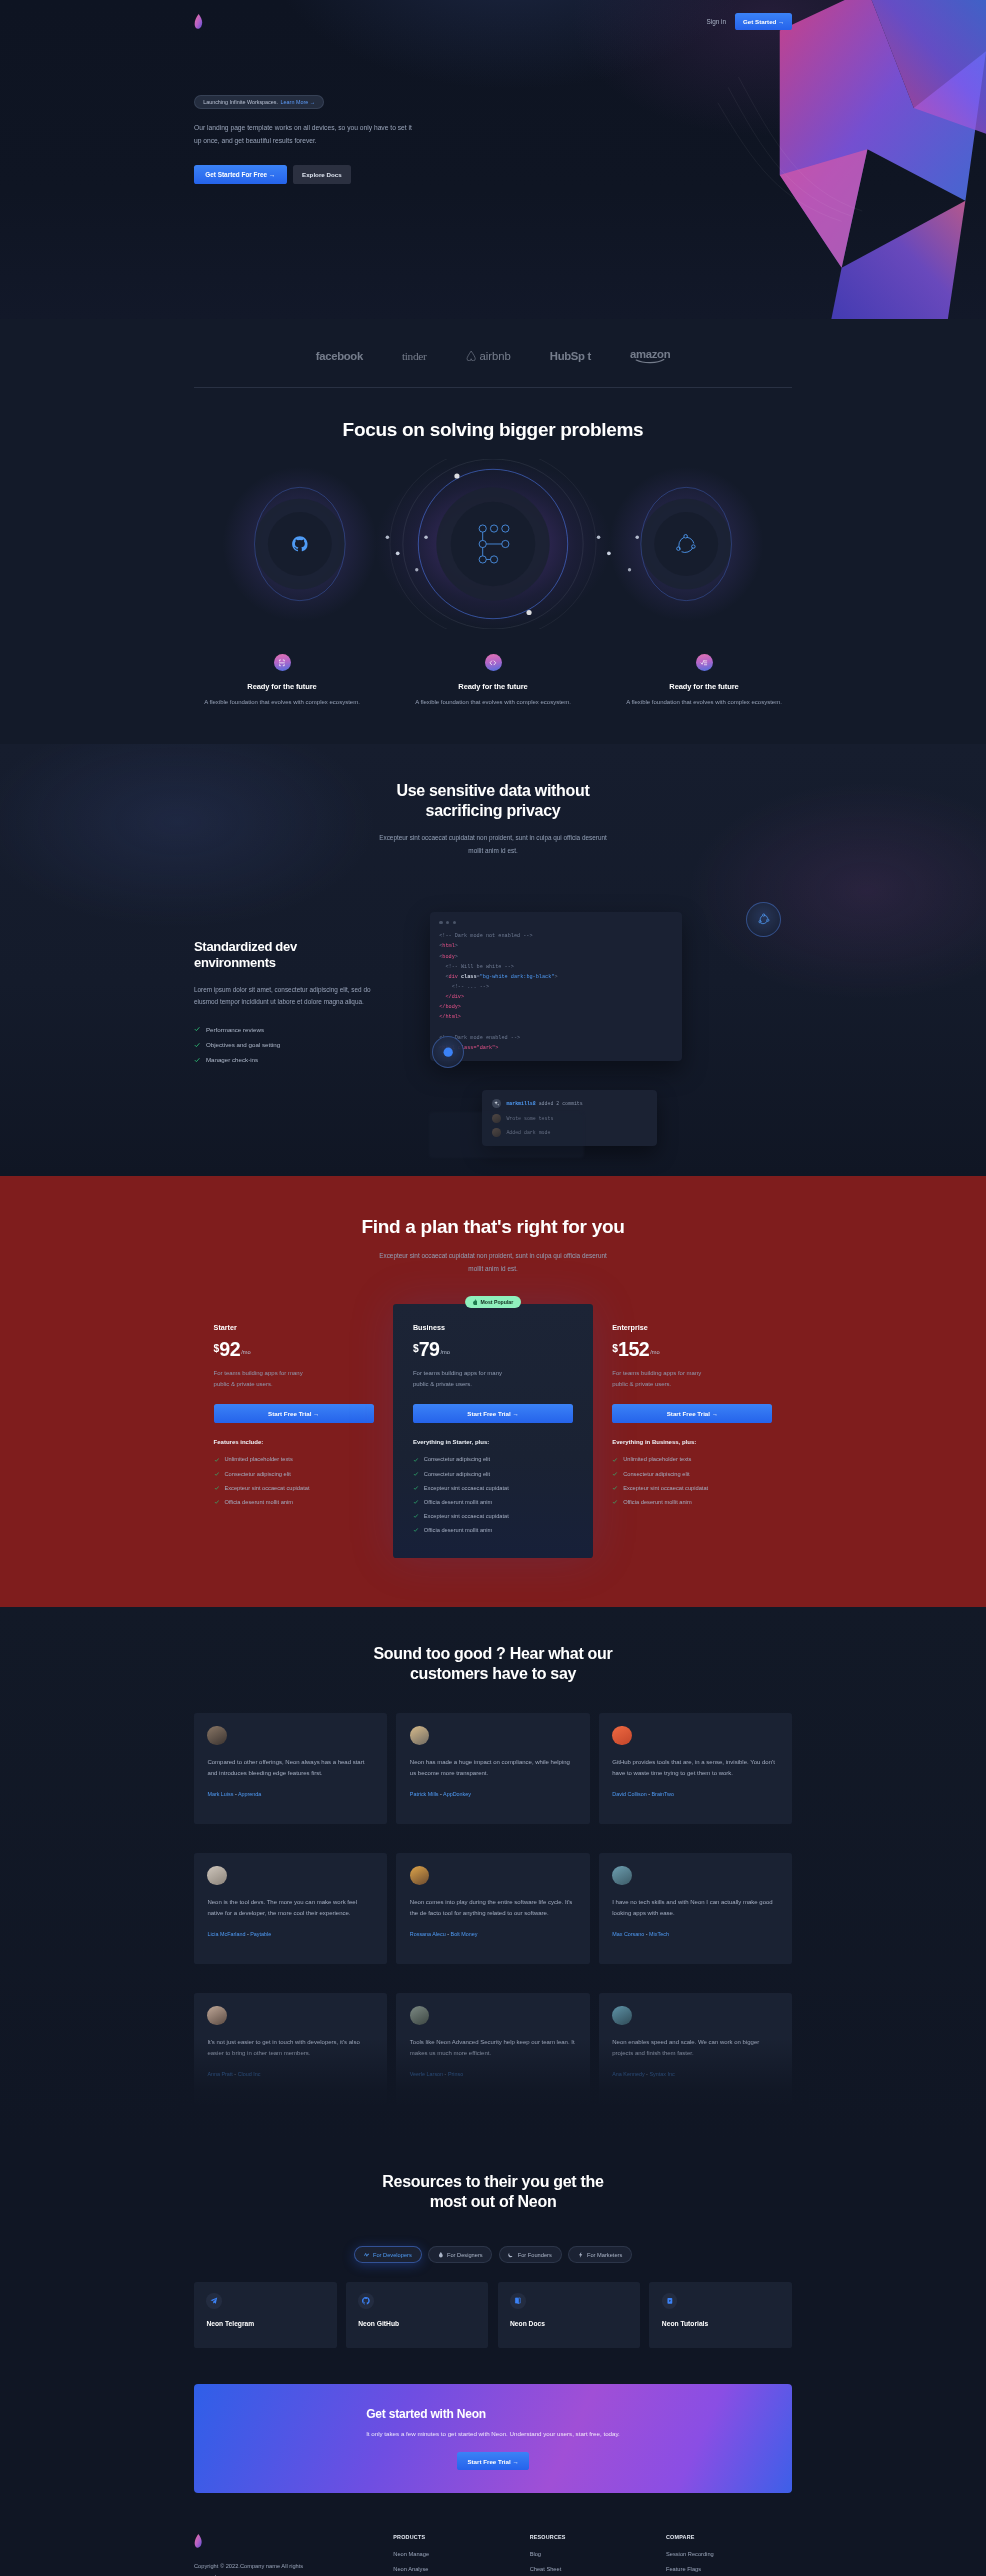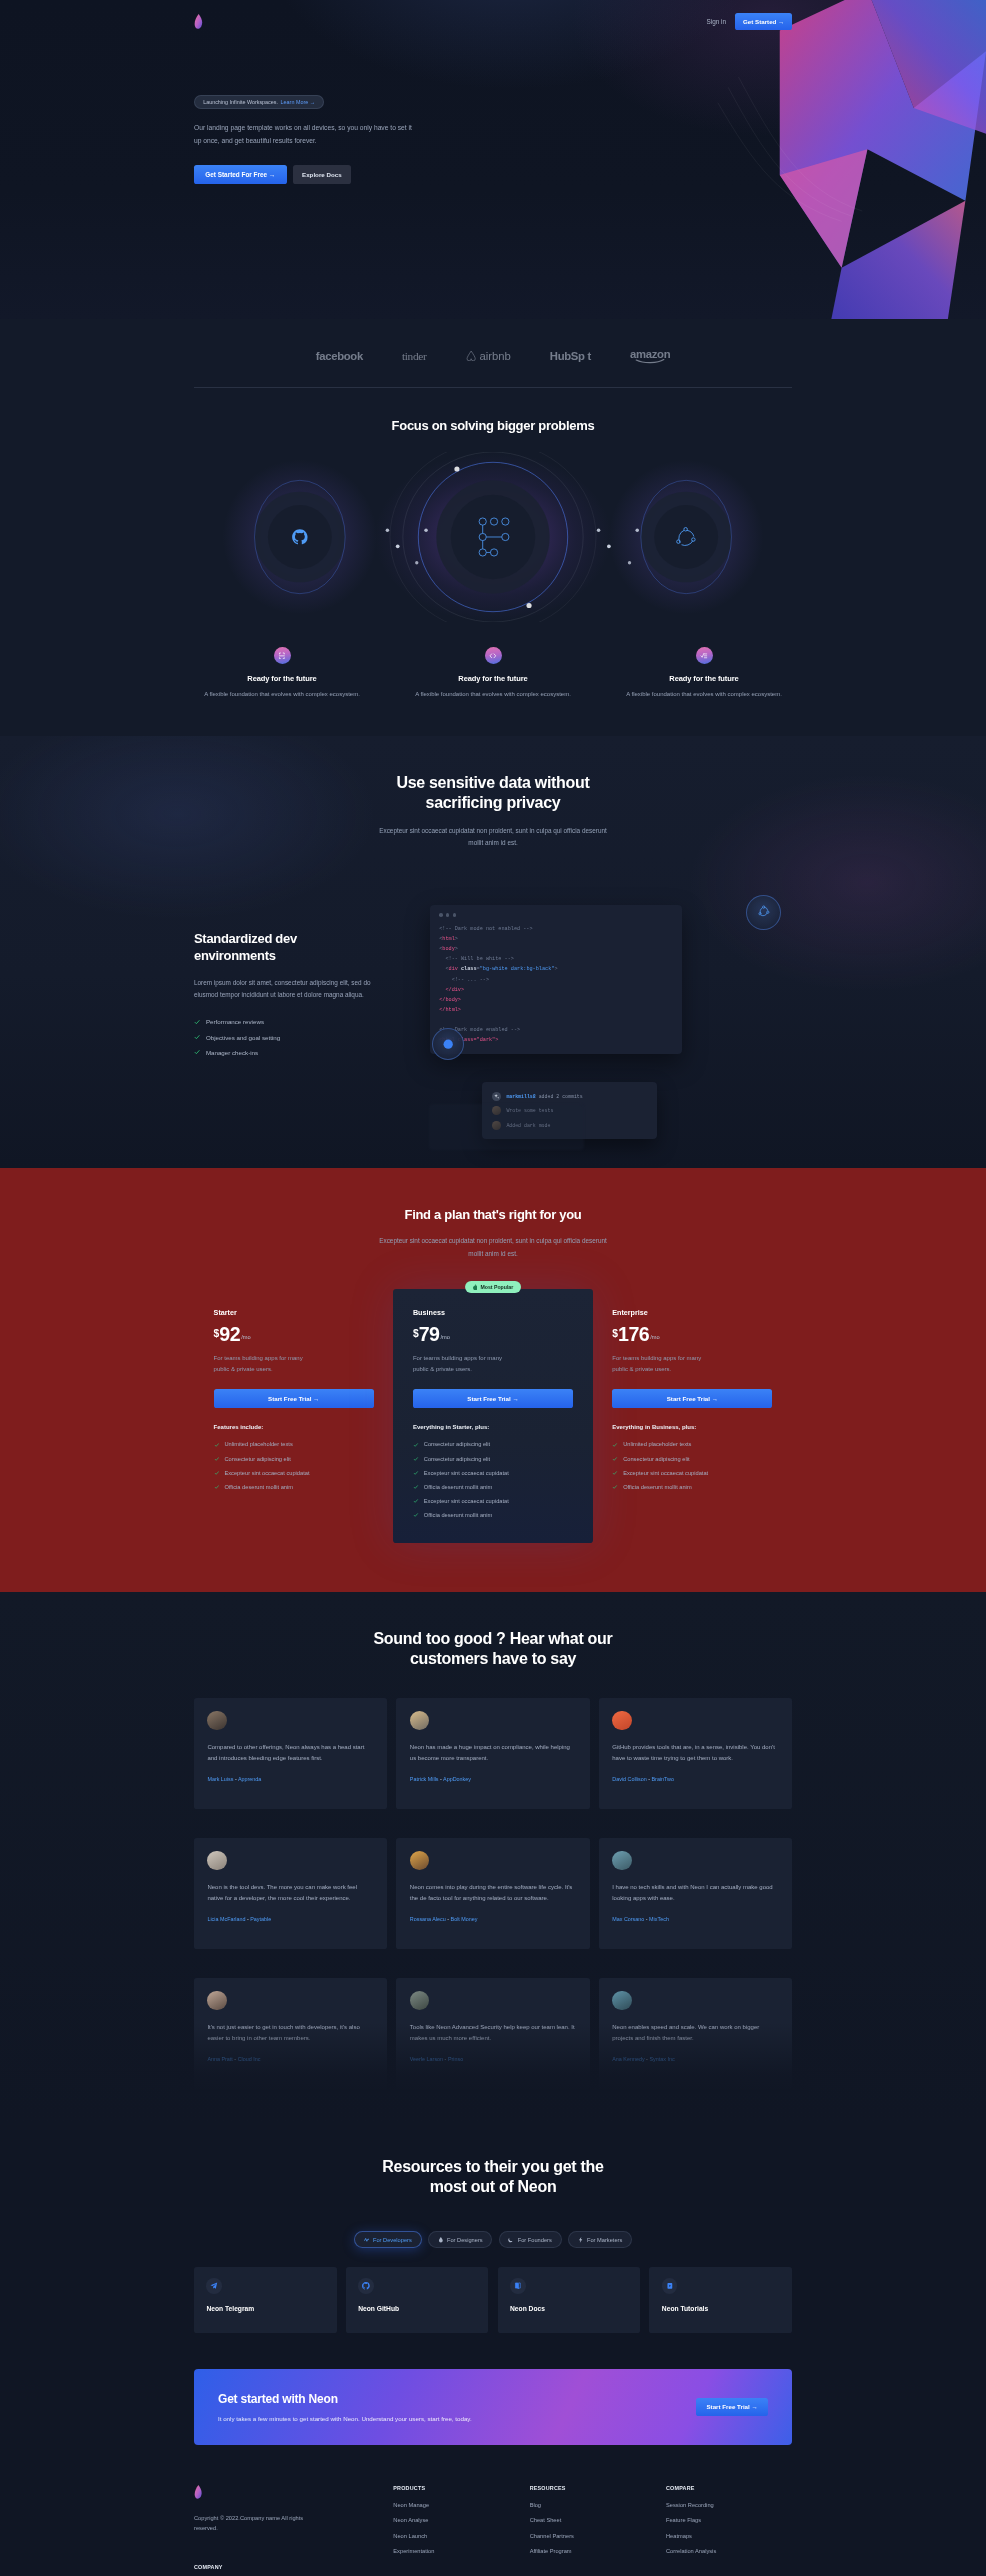--- a/index.html
+++ b/index.html
@@ -76,21 +76,21 @@
   .logo-amazon { display: flex; flex-direction: column; align-items: center; }
   .amz-smile { width: 30px; height: 4.6px; margin-top: -1px; }
   .logos-rule { height: 0.5px; background: rgba(160,175,205,.16); }
 
   
   .focus-band {
     background: #131a29;
     padding: 31px 0 20.6px;
   }
   h2.sec-title {
-    text-align: center; font-size: 13px; font-weight: 800;
+    text-align: center; font-size: 19px; font-weight: 800;
     letter-spacing: -0.3px; color: #fff; line-height: 1.25;
   }
   .orbit-stage {
     position: relative; height: 170px; margin-top: 17.5px;
     display: flex; align-items: center; justify-content: center;
   }
   .orbit-svg { width: 546px; height: 170px; }
 
   .feat-row {
     display: grid; grid-template-columns: repeat(3,1fr);
@@ -252,21 +252,21 @@
     margin-bottom: 11.3px;
   }
   .res-ic svg { width: 7.7px; height: 7.7px; }
   .res-card h4 { font-size: 6.7px; font-weight: 800; color: #fff; }
 
   
   .cta-band { background: #101624; padding: 12.4px 0 29px; }
   .cta {
     border-radius: 4.1px; padding: 23px 24px;
     background: linear-gradient(115deg,#2f5fe8 0%,#6e4ee2 34%,#a04fd6 62%,#8a4ee4 82%,#3d5fe8 100%);
-    display: flex; align-items: center; justify-content: space-between; gap: 15.5px;
+    display: flex; align-items: center; justify-content: space-between; gap: 15.5px; flex-direction: column;
   }
   .cta h3 { font-size: 12px; font-weight: 800; color: #fff; letter-spacing: -0.2px; }
   .cta p { margin-top: 8.2px; font-size: 6.2px; color: rgba(255,255,255,.88); }
   .cta .btn-blue { padding: 5.7px 10.3px; }
 
   
   .footer { background: #101624; padding: 11.3px 0 41px; }
   .f-grid { display: grid; grid-template-columns: 1.5fr 1fr 1fr 1fr; gap: 10.3px; }
   .f-logo { width: 8.8px; height: 14.4px; margin-bottom: 11.3px; }
   .f-copy { font-size: 5.7px; line-height: 1.9; color: #9aa5ba; max-width: 111px; }
@@ -658,21 +658,21 @@
               </svg>
               <span>Officia deserunt mollit anim</span>
             </div>
         </div>
       </div>
 
       <div class="plan">
         <div class="plan-name">Enterprise</div>
         <div class="price">
           <span class="cur">$</span>
-          <span class="amt">176</span>
+          <span class="amt">152</span>
           <span class="per">/mo</span>
         </div>
         <p class="plan-desc">For teams building apps for many public &amp; private users.</p>
         <button class="btn-blue">Start Free Trial →</button>
         <div class="plan-feat-h">Everything in Business, plus:</div>
         <div class="plan-feats">
           <div class="pf">
               <svg viewBox="0 0 12 12" fill="none" stroke="#2eb872" stroke-width="1.5">
                 <path d="M2 6.5l2.6 2.6L10 3"></path>
               </svg>

